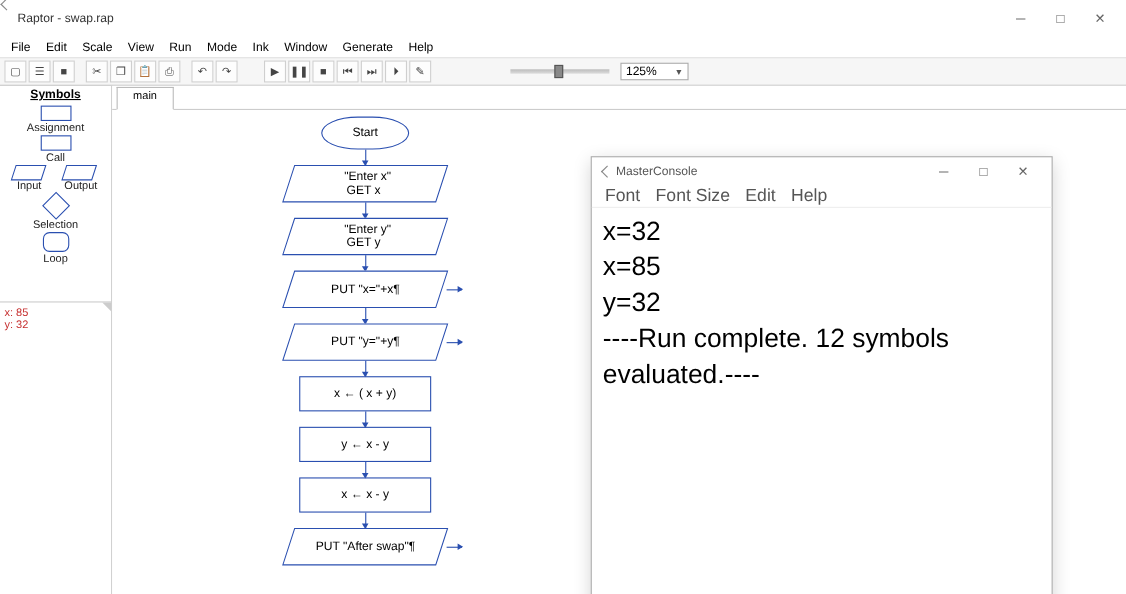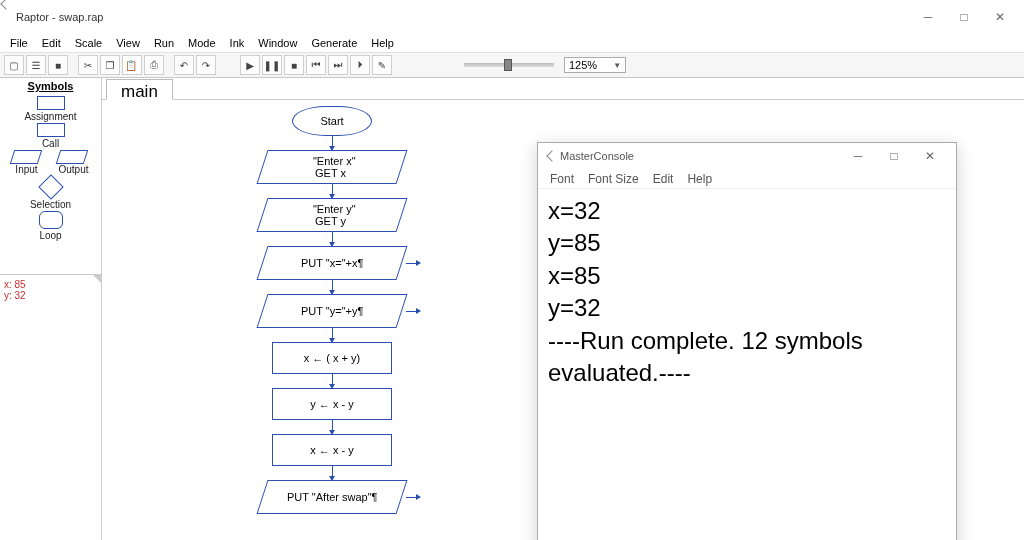--- a/index.html
+++ b/index.html
@@ -24,34 +24,34 @@
 .sym-label { font-size: 10px; color: #222; text-align: center; }
 .rect-shape { width: 28px; height: 14px; border: 1px solid #2a4fb0; background: #fff; }
 .para-shape { width: 28px; height: 14px; border: 1px solid #2a4fb0; background: #fff; transform: skewX(-18deg); }
 .diamond-shape { width: 18px; height: 18px; border: 1px solid #2a4fb0; background: #fff; transform: rotate(45deg); margin: 2px 0; }
 .loop-shape { width: 24px; height: 18px; border: 1px solid #2a4fb0; border-radius: 6px; }
 .watch { border-top: 1px solid #ccc; padding: 4px; position: relative; }
 .watch .corner { position: absolute; top: 0; right: 0; width: 0; height: 0; border-left: 8px solid transparent; border-top: 8px solid #ccc; }
 .watch-line { font-size: 10px; color: #c62f2f; }
 .main { flex: 1; position: relative; background: #fff; }
 .tabstrip { height: 22px; border-bottom: 1px solid #ccc; display: flex; padding-left: 4px; }
-.tab { border: 1px solid #bbb; border-bottom: 1px solid #fff; background: #fff; font-size: 17px; padding: 2px 14px; height: 21px; position: relative; top: 1px; }
+.tab { border: 1px solid #bbb; border-bottom: 1px solid #fff; background: #fff; font-size: 10px; padding: 2px 14px; height: 21px; position: relative; top: 1px; }
 .canvas { position: absolute; top: 22px; left: 0; right: 0; bottom: 0; overflow: hidden; }
 .flow { position: absolute; left: 120px; top: 6px; width: 220px; display: flex; flex-direction: column; align-items: center; }
 .node { border: 1px solid #2a4fb0; background: #fff; font-size: 11px; color: #000; display: flex; flex-direction: column; align-items: center; justify-content: center; margin: 0; }
 .oval { border-radius: 50% / 60%; width: 80px; height: 30px; }
 .para { width: 140px; height: 34px; transform: skewX(-18deg); }
 .para > span { transform: skewX(18deg); display: block; line-height: 1.1; }
 .rect { width: 120px; height: 32px; text-align: center; line-height: 1.1; }
 .conn { width: 1px; height: 14px; background: #2a4fb0; position: relative; }
 .conn::after { content: ""; position: absolute; bottom: -1px; left: -3px; width: 0; height: 0; border-left: 3.5px solid transparent; border-right: 3.5px solid transparent; border-top: 5px solid #2a4fb0; }
 .console { position: absolute; left: 435px; top: 64px; width: 420px; height: 460px; background: #fff; border: 1px solid #aaa; box-shadow: 0 4px 16px rgba(0,0,0,0.18); display: flex; flex-direction: column; }
 .ctitle { height: 26px; display: flex; align-items: center; padding: 0 8px; font-size: 11px; color: #555; }
 .ctitle .spacer { flex: 1; }
-.cmenu { height: 20px; display: flex; align-items: center; padding: 0 6px; font-size: 12px; color: #555; gap: 2px; border-bottom: 1px solid #eee; }
+.cmenu { height: 20px; display: flex; align-items: center; padding: 0 6px; font-size: 16px; color: #555; gap: 2px; border-bottom: 1px solid #eee; }
 .cmenu span { padding: 0 6px; }
 .cbody { flex: 1; padding: 6px 10px; font-family: "Times New Roman", serif; font-size: 24px; line-height: 1.35; color: #000; }
 .cbody div { white-space: nowrap; }
 .para-wrap { position:relative; }
 .para-arrow { position:absolute; right:-18px; top:50%; width:14px; height:1px; background:#2a4fb0; }
 .para-arrow::after{content:"";position:absolute;right:-1px;top:-3px;border-left:5px solid #2a4fb0;border-top:3.5px solid transparent;border-bottom:3.5px solid transparent;}
 .hook{position:absolute;top:0;left:2px;width:8px;height:8px;border-left:1px solid #888;border-top:1px solid #888;transform:rotate(-45deg);}
 </style>
 </head>
 <body>
@@ -206,21 +206,20 @@
         <span class="winbtn">✕</span>
       </div>
       <div class="cmenu">
         <span>Font</span>
         <span>Font Size</span>
         <span>Edit</span>
         <span>Help</span>
       </div>
       <div class="cbody">
         <div>x=32</div>
-        <div>y=85</div>
         <div>x=85</div>
         <div>y=32</div>
         <div>----Run complete.  12 symbols</div>
         <div>evaluated.----</div>
       </div>
     </div>
 
   </div>
 </div>
 

